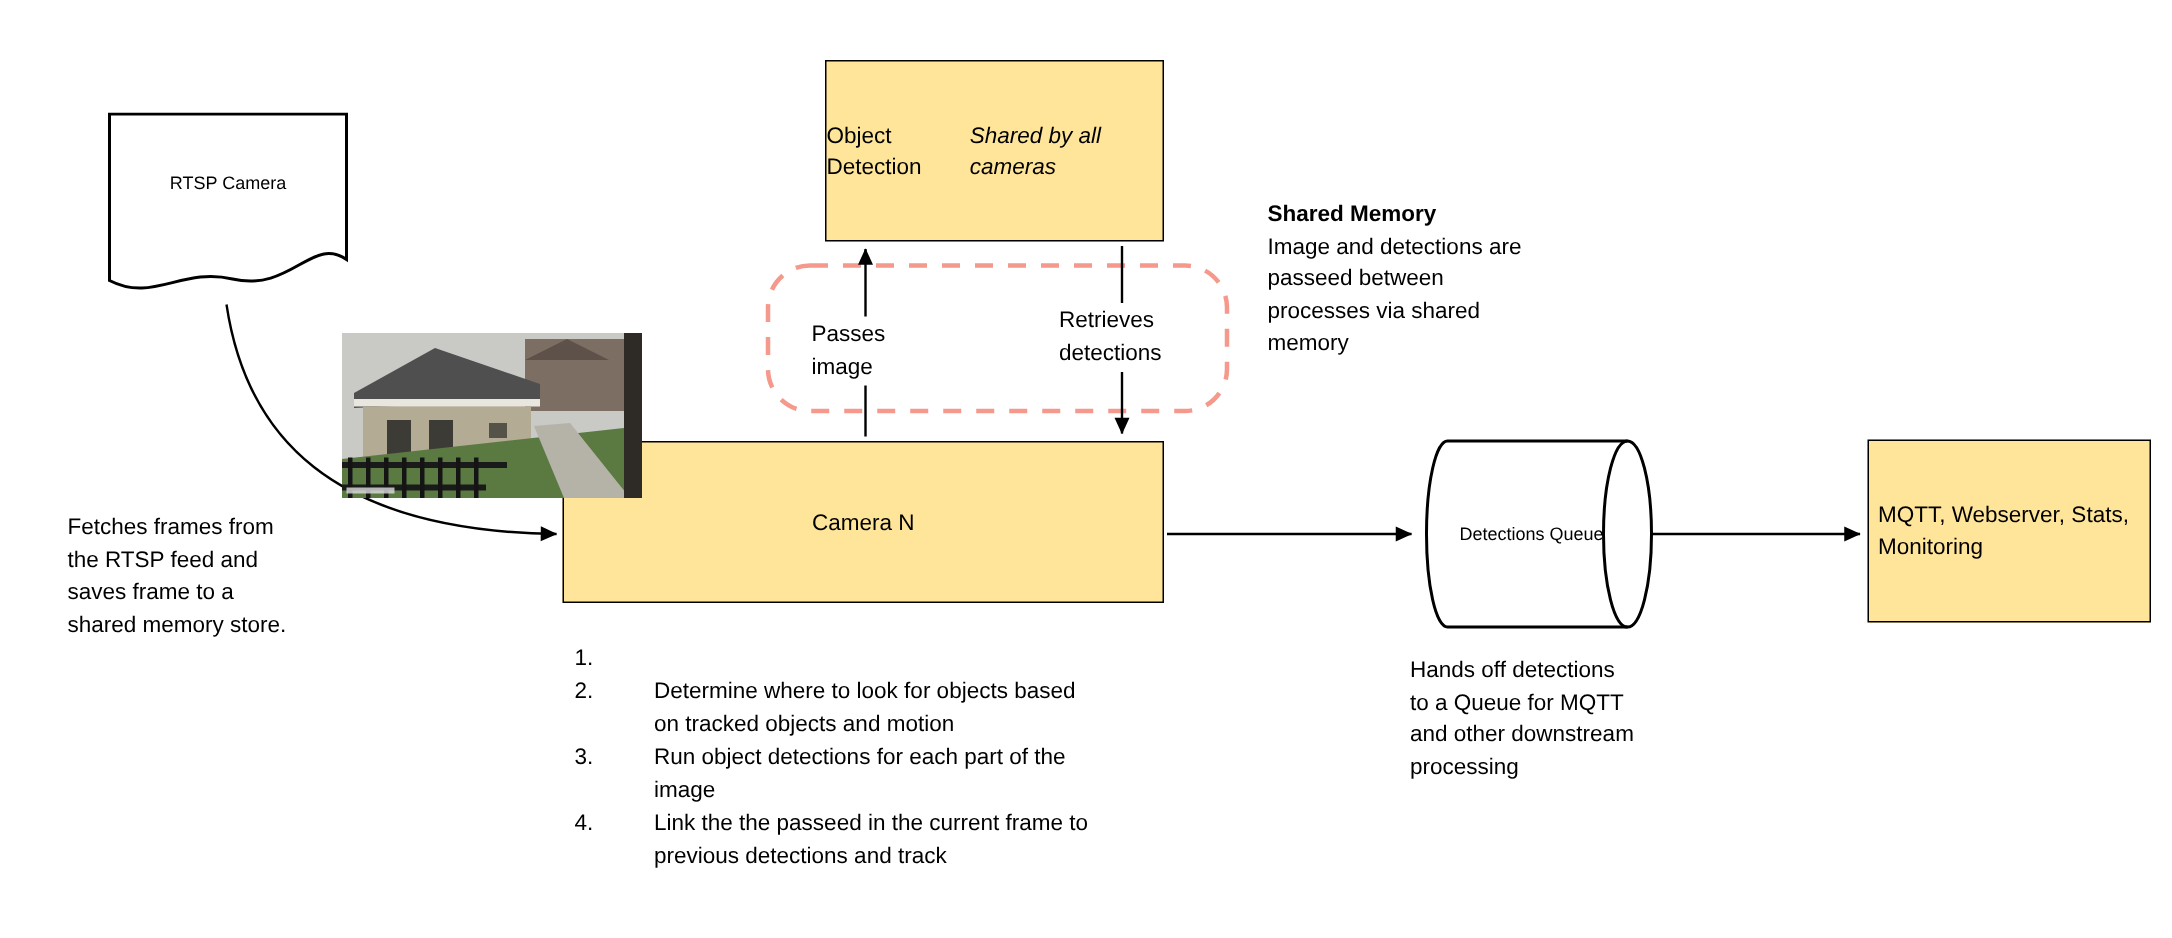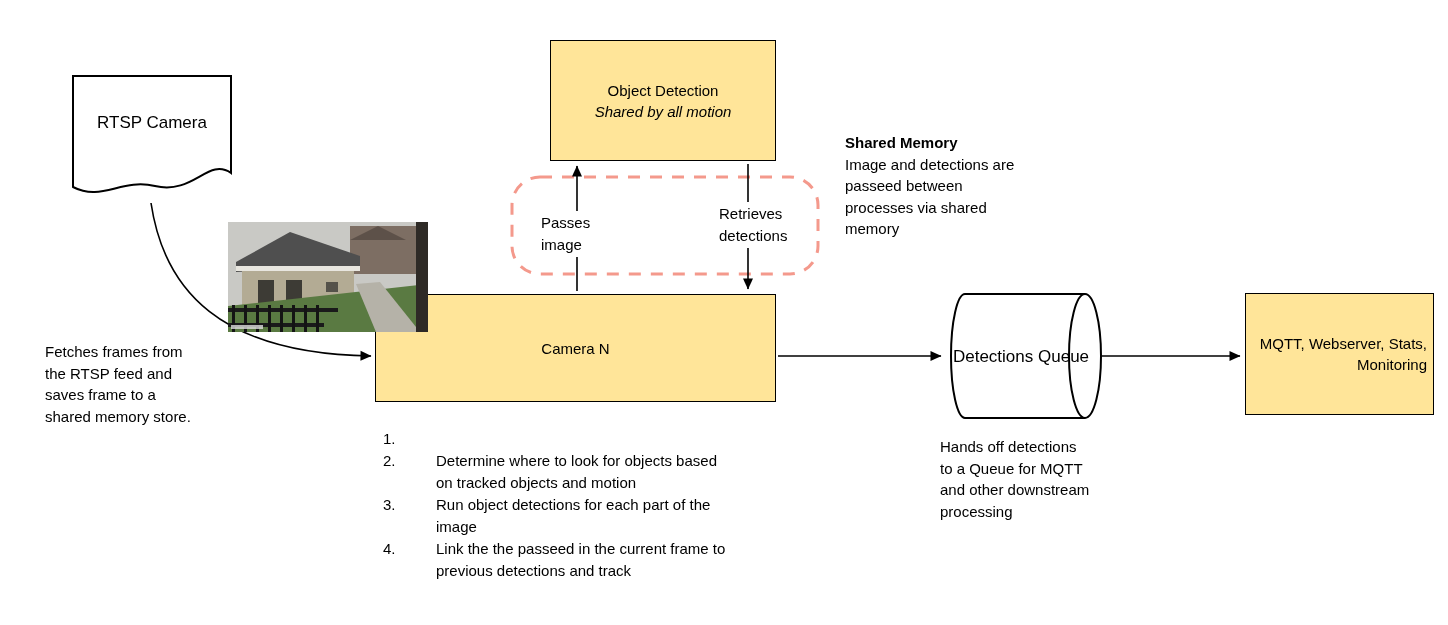--- a/index.html
+++ b/index.html
@@ -2,27 +2,27 @@
 <html><head>
 <meta charset="utf-8">
 <style>
   html,body{margin:0;padding:0;background:#fff;}
   .canvas{
     position:relative;width:1448px;height:625px;background:#ffffff;
     font-family:"Liberation Sans",sans-serif;color:#000;overflow:hidden;
   }
   .node{
     position:absolute;background:#ffe599;border:1.6px solid #000;
-    display:flex;flex-direction:column;align-items:center;justify-content:center;
-    text-align:right;font-size:15px;line-height:21px;z-index:1;box-sizing:border-box;
+    display:flex;flex-direction:row;align-items:center;justify-content:center;
+    text-align:left;font-size:15px;line-height:21px;z-index:1;box-sizing:border-box;
   }
   .node .subtitle{font-style:italic;}
   .shape{position:absolute;z-index:1;}
   .shape-label{
-    position:absolute;font-size:17px;line-height:21px;text-align:center;
+    position:absolute;font-size:12px;line-height:21px;text-align:center;
     display:flex;align-items:center;justify-content:center;z-index:2;
   }
   .note{position:absolute;font-size:15px;line-height:21.5px;z-index:1;}
   .note .note-title{font-weight:bold;}
   .edge-label{
     position:absolute;font-size:15px;line-height:22px;background:#ffffff;
     padding:1px 2px;z-index:4;text-align:left;
   }
   svg.edges{position:absolute;left:0;top:0;z-index:2;pointer-events:none;}
   .photo{position:absolute;left:228px;top:222px;width:200px;height:110px;z-index:3;}
@@ -54,41 +54,41 @@
 
   <div class="shape" style="left:72px;top:75px;width:160px;height:137px;">
     <svg width="160" height="137" viewBox="0 0 160 137">
       <path d="M1,1 L159,1 L159,98 C136,82 122,120 83,111 C49,103 30,127 1,112 Z" fill="#ffffff" stroke="#000" stroke-width="2"></path>
     </svg>
   </div>
   <div class="shape-label" style="left:72px;top:112px;width:160px;height:21px;">RTSP Camera</div>
 
   <div class="node" style="left:550px;top:40px;width:226px;height:121px;">
     <div>Object Detection</div>
-    <div class="subtitle">Shared by all motion</div>
+    <div class="subtitle">Shared by all cameras</div>
   </div>
 
   <div class="node" style="left:375px;top:294px;width:401px;height:108px;">
     <div>Camera N</div>
   </div>
 
   <div class="node" style="left:1245px;top:293px;width:189px;height:122px;padding:0 6px;">
     <div>MQTT, Webserver, Stats, Monitoring</div>
   </div>
 
   <div class="shape" style="left:945px;top:292px;width:162px;height:128px;">
     <svg width="162" height="128" viewBox="0 0 162 128">
       <path d="M140,2 L20,2 A14,62 0 0 0 20,126 L140,126 A16,62 0 0 0 140,2 Z" fill="#ffffff" stroke="#000" stroke-width="2"></path>
       <path d="M140,2 A16,62 0 0 0 140,126" fill="none" stroke="#000" stroke-width="2"></path>
     </svg>
     <div class="shape-label" style="left:6px;top:0;width:140px;height:128px;">Detections Queue</div>
   </div>
 
   <div class="edge-label" style="left:539px;top:211px;width:58px;">Passes image</div>
-  <div class="edge-label" style="left:704px;top:202px;width:84px;margin-left:13px;">Retrieves detections</div>
+  <div class="edge-label" style="left:704px;top:202px;width:84px;">Retrieves detections</div>
 
   <div class="note" style="left:845px;top:132px;width:182px;">
     <div class="note-title">Shared Memory</div>
     <div>Image and detections are passeed between processes via shared memory</div>
   </div>
 
   <div class="note" style="left:45px;top:341px;width:158px;">Fetches frames from the RTSP feed and saves frame to a shared memory store.</div>
 
   <div class="note" style="left:940px;top:436px;width:150px;">Hands off detections to a Queue for MQTT and other downstream processing</div>
 

